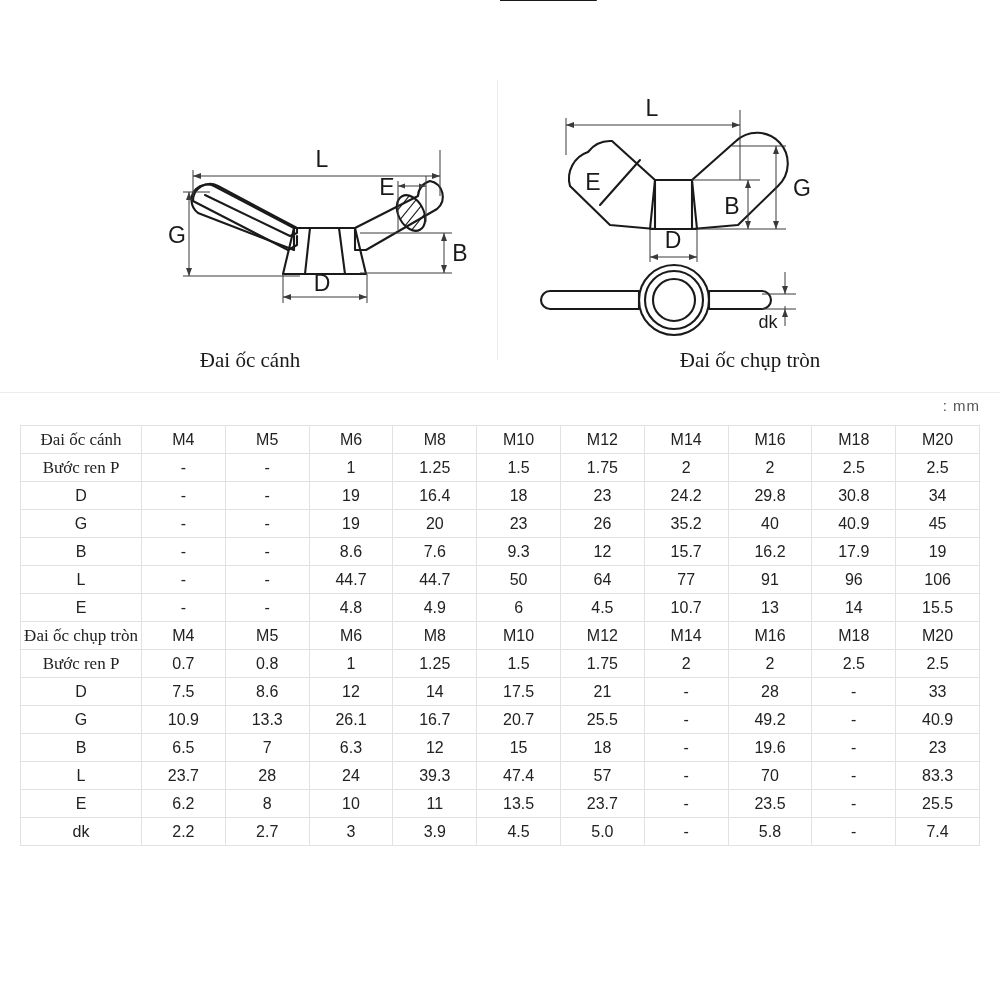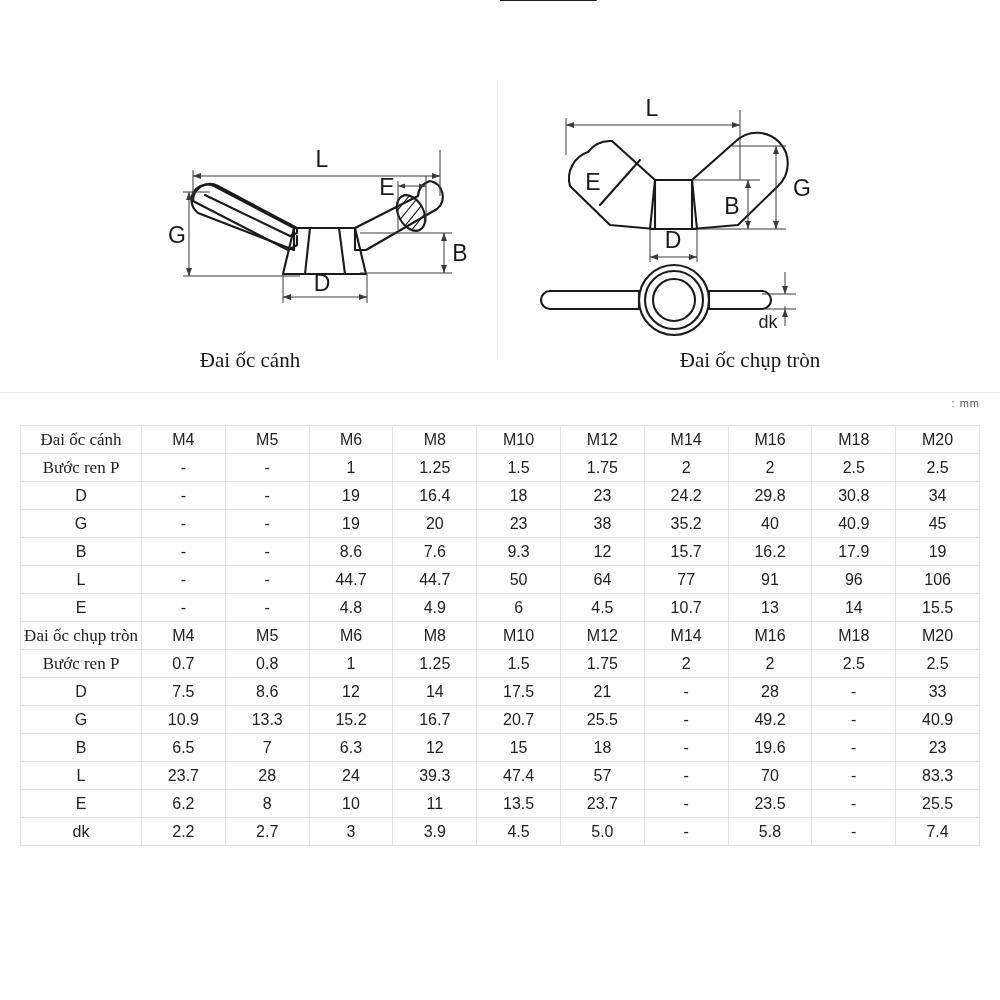--- a/index.html
+++ b/index.html
@@ -46,21 +46,21 @@
     text-align: center;
   }
   #caption-left  { left: 0px;   top: 348px; width: 500px; }
   #caption-right { left: 500px; top: 348px; width: 500px; }
 
   
   #unit-note {
     position: absolute;
     right: 20px;
     top: 397px;
-    font-size: 11px;
+    font-size: 15px;
     color: #555;
     letter-spacing: 1px;
     font-family: "Liberation Sans", sans-serif;
   }
 
   
   #spec-table {
     position: absolute;
     left: 20px;
     top: 425px;
@@ -297,21 +297,21 @@
         <td>30.8</td>
         <td>34</td>
       </tr>
       <tr>
         <td class="rowhead">G</td>
         <td>-</td>
         <td>-</td>
         <td>19</td>
         <td>20</td>
         <td>23</td>
-        <td>38</td>
+        <td>26</td>
         <td>35.2</td>
         <td>40</td>
         <td>40.9</td>
         <td>45</td>
       </tr>
       <tr>
         <td class="rowhead">B</td>
         <td>-</td>
         <td>-</td>
         <td>8.6</td>
@@ -385,21 +385,21 @@
         <td>21</td>
         <td>-</td>
         <td>28</td>
         <td>-</td>
         <td>33</td>
       </tr>
       <tr>
         <td class="rowhead">G</td>
         <td>10.9</td>
         <td>13.3</td>
-        <td>15.2</td>
+        <td>26.1</td>
         <td>16.7</td>
         <td>20.7</td>
         <td>25.5</td>
         <td>-</td>
         <td>49.2</td>
         <td>-</td>
         <td>40.9</td>
       </tr>
       <tr>
         <td class="rowhead">B</td>

